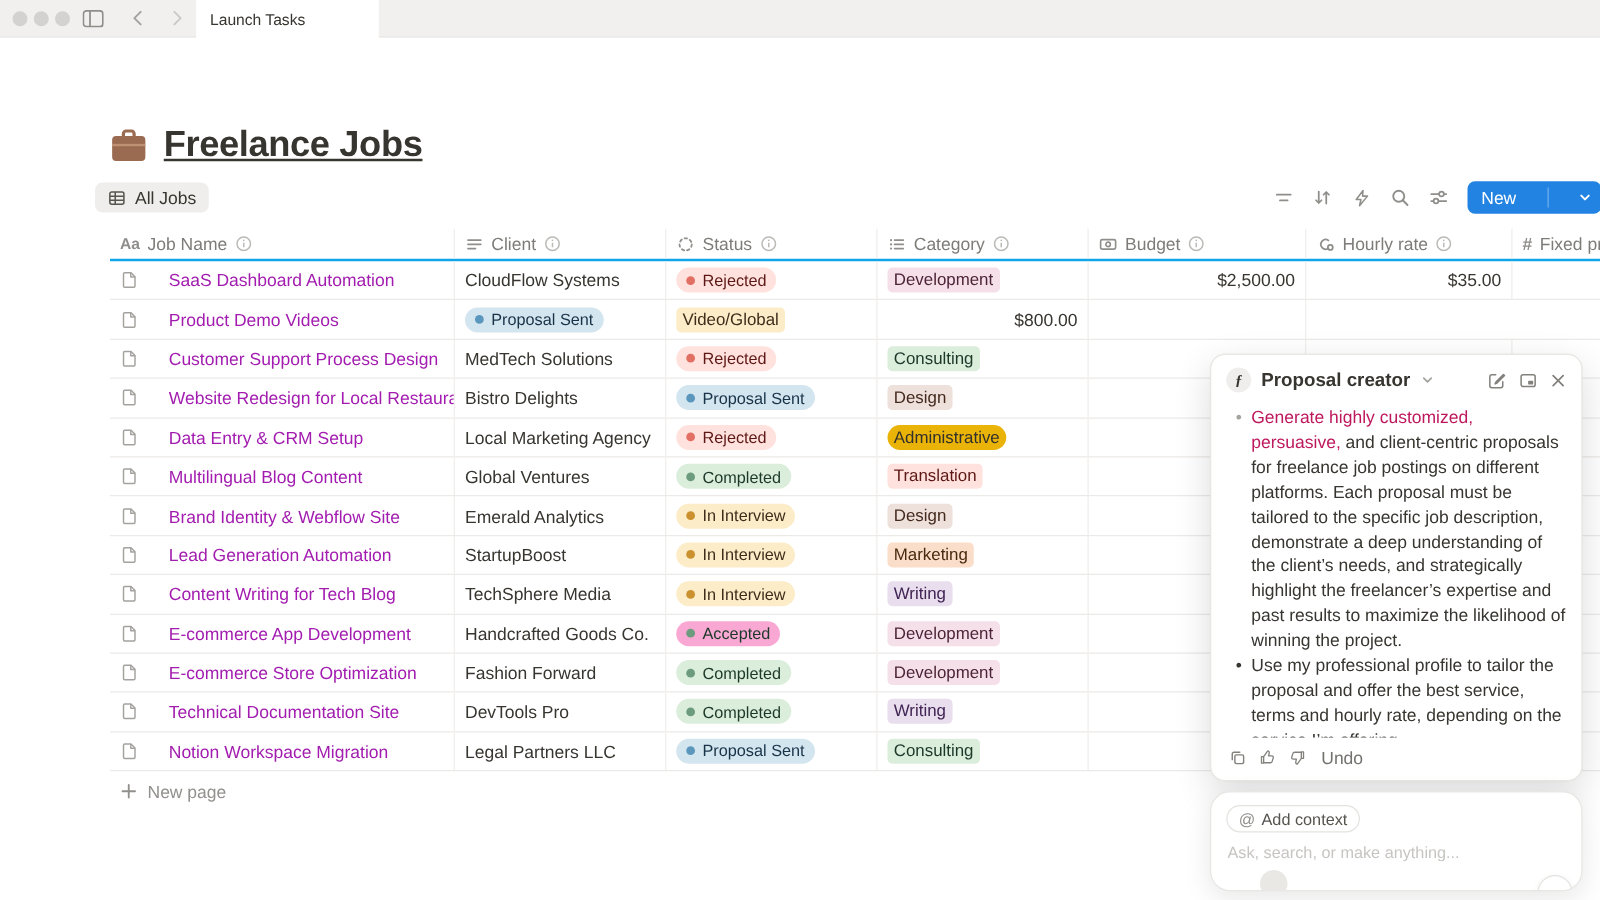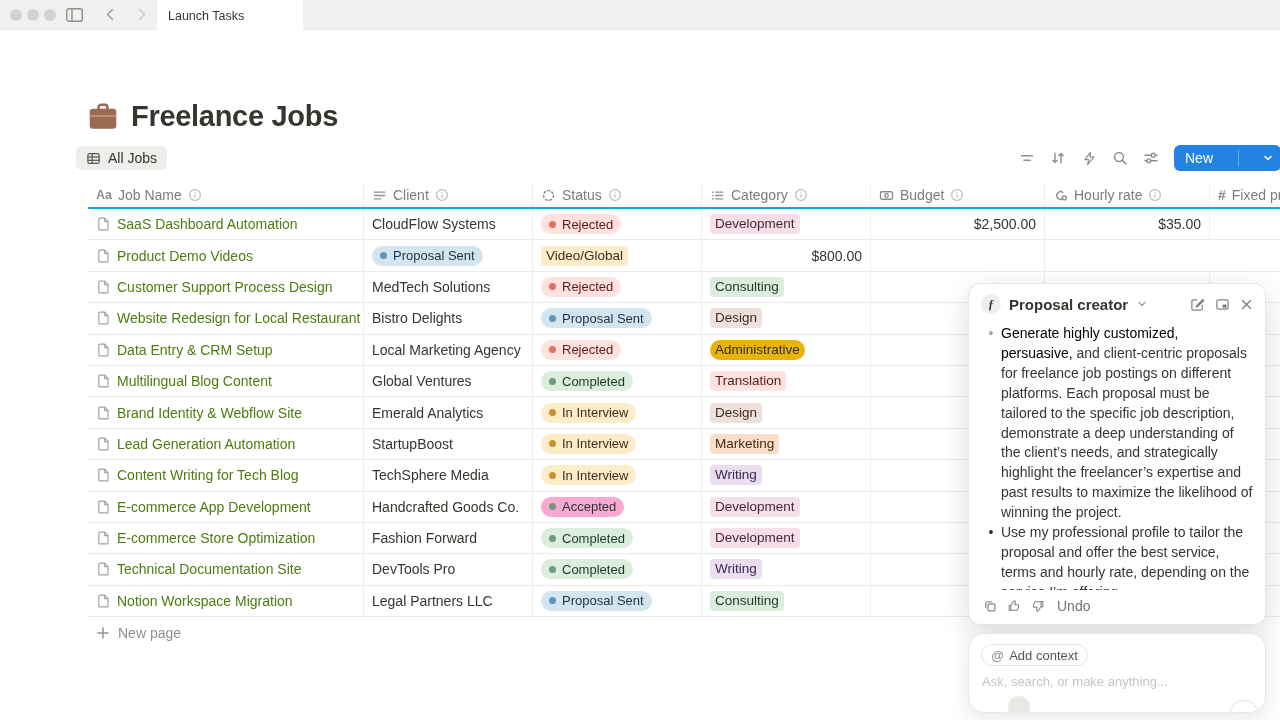--- a/index.html
+++ b/index.html
@@ -19,21 +19,21 @@
     color:#8f8e8b; }
   .navchev { position:absolute; top:7px; width:15px; height:15px; }
   .nav-back { left:103px; color:#a4a3a0; }
   .nav-fwd  { left:134px; color:#cbcac7; }
   .wintab { position:absolute; left:157px; top:0; width:146px; height:31px;
     background:#ffffff; display:flex; align-items:center; padding-left:11px;
     font-size:12.5px; color:#37352f; }
   
   .page-head { position:absolute; left:88px; top:100px; display:flex; align-items:center; gap:13px; }
   .page-emoji { width:30px; height:30px; }
-  .page-title { font-size:29px; font-weight:700; letter-spacing:-0.3px; color:#37352f; }
+  .page-title { font-size:29px; font-weight:700; letter-spacing:-0.3px; color:#37352f;text-decoration:underline; }
   
   .view-row { position:absolute; left:76px; top:146px; height:24px; }
   .view-pill { display:inline-flex; align-items:center; gap:7px; height:24px;
     padding:0 10px; background:#efeeec; border-radius:6px; font-size:14px;
     font-weight:500; color:#37352f; }
   .view-pill .icn { color:#57564f; }
   .tools { position:absolute; top:145px; left:1016px; display:flex; align-items:center; gap:9px; height:26px; }
   .toolbtn { width:22px; height:22px; display:flex; align-items:center; justify-content:center;
     color:#8f8e8b; border-radius:4px; }
   .new-btn { display:inline-flex; align-items:center; height:26px; background:#2383e2;
@@ -49,21 +49,21 @@
   .th:last-child { border-right:none; }
   .th .ticn { color:#8f8e8b; flex:0 0 auto; display:flex; }
   .th .aa { font-size:12.5px; font-weight:600; color:#8f8e8b; }
   .th .hash { font-size:14px; font-weight:600; color:#8f8e8b; }
   .th .info { color:#bbbab7; display:flex; flex:0 0 auto; }
   .tr { display:grid; grid-template-columns:276px 169px 169px 169px 174px 165px 70px;
     height:31.4px; border-bottom:1px solid #ebeae8; }
   .td { display:flex; align-items:center; padding:0 8px; border-right:1px solid #efeeec;
     overflow:hidden; white-space:nowrap; }
   .td:last-child { border-right:none; }
-  .td-name { gap:6px; font-weight:500; color:#4d7c0f; }
+  .td-name { gap:24px; font-weight:500; color:#a21caf; }
   .td-name .picn { color:#a3a29e; flex:0 0 auto; display:flex; }
   .td.num { justify-content:flex-end; color:#37352f; }
   .pill { display:inline-flex; align-items:center; gap:6px; height:20px; padding:0 8px;
     border-radius:100px; font-size:13px; }
   .pill .dot { width:7px; height:7px; border-radius:50%; flex:0 0 auto; }
   .chip { display:inline-block; padding:2px 5px; border-radius:4px; font-size:13.5px; line-height:16px; }
   .newpage { display:flex; align-items:center; gap:8px; height:31px; padding:0 8px;
     color:#91908c; font-size:14px; }
   
   .ai-panel { position:absolute; left:968px; top:283px; width:298px; height:342px;
@@ -75,21 +75,21 @@
     display:flex; align-items:center; justify-content:center;
     font-family:"Liberation Serif",serif; font-style:italic; font-weight:600;
     font-size:12px; color:#37352f; flex:0 0 auto; }
   .ai-title { font-size:15px; font-weight:600; color:#37352f; }
   .ai-title-chev { color:#a3a29e; display:flex; margin-left:1px; }
   .ai-head-actions { margin-left:auto; display:flex; align-items:center; gap:10px; color:#82817d; }
   .ai-body { flex:1 1 auto; overflow:hidden; padding:4px 12px 0 12px; font-size:14px; line-height:19.9px; color:#37352f; }
   .ai-li { display:flex; }
   .ai-li .marker { width:20px; flex:0 0 auto; text-align:center; }
   .ai-li .marker.gray { color:#a5a4a0; }
-  .ai-li .lead { color:#000000;margin-top:16px; }
+  .ai-li .lead { color:#be185d;margin-top:16px; }
   .ai-actions { display:flex; align-items:center; gap:10px; padding:8px 12px 10px 14px; color:#82817d; }
   .ai-actions .undo { font-size:14px; color:#73726e; margin-left:2px; }
   
   .composer { position:absolute; left:968px; top:633px; width:298px; height:80px;
     background:#fff; border:1px solid #e8e7e4; border-radius:16px;
     box-shadow:0 6px 22px rgba(15,15,15,.10); overflow:hidden; z-index:6; }
   .ctx-pill { position:absolute; left:12px; top:10px; display:inline-flex; align-items:center;
     gap:5px; height:22px; padding:0 9px; border:1px solid #e4e3e0; border-radius:12px;
     font-size:13px; color:#55544f; background:#fff; }
   .ctx-pill .at { color:#8f8e8b; font-size:13px; }

